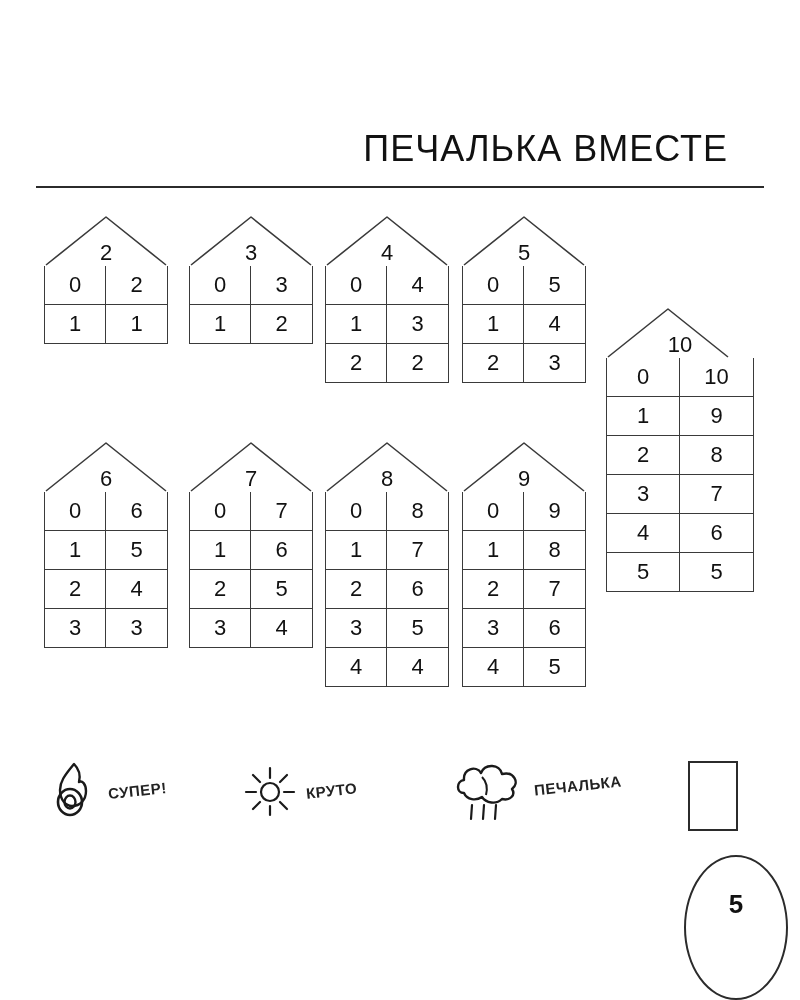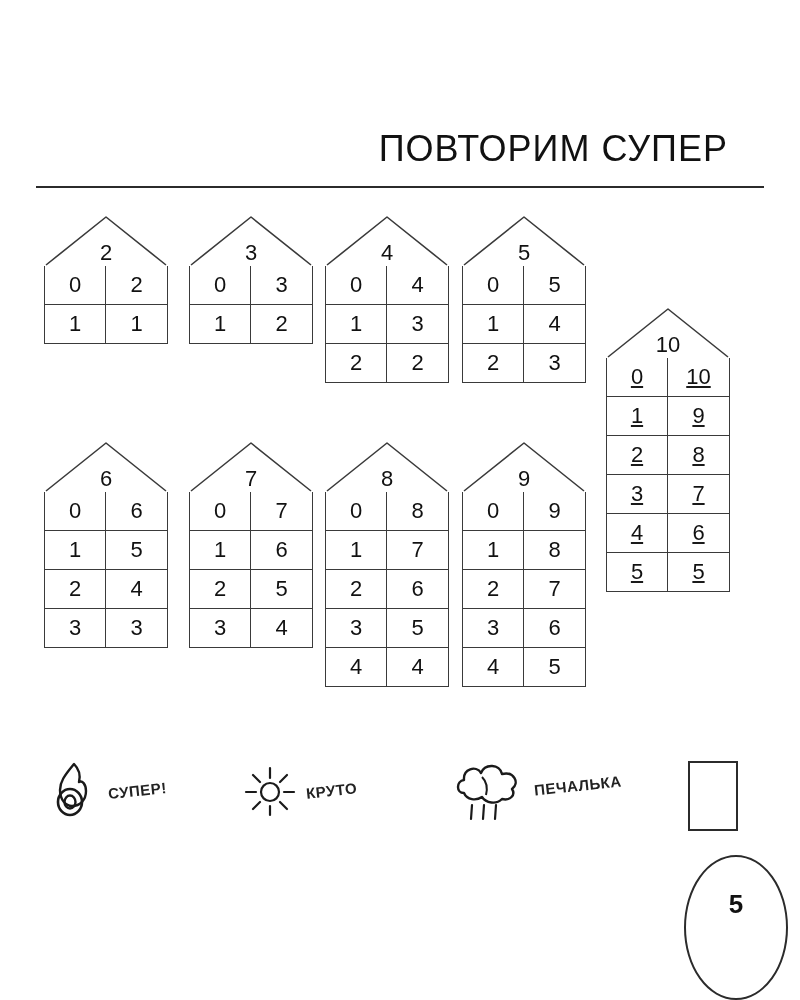--- a/index.html
+++ b/index.html
@@ -138,21 +138,21 @@
     width: 104px;
     text-align: center;
     font-size: 26px;
     font-weight: 700;
     color: #111;
   }
 </style>
 </head>
 <body>
 
-<div id="page-title">ПОВТОРИМ СУПЕР</div>
+<div id="page-title">ПЕЧАЛЬКА ВМЕСТЕ</div>
 <div id="title-rule"></div>
 
 <div id="houses-layer">
     <div class="house" style="left: 44px; top: 214px; width: 124px;">
       <div class="roof">
         <svg width="124" height="52" viewBox="0 0 124 52">
           <path d="M2 51 L62 3 L122 51" fill="none" stroke="#3a3a3a" stroke-width="1.6" stroke-linejoin="round"></path>
         </svg>
         <div class="roof-label">2</div>
       </div>
@@ -222,21 +222,21 @@
         <div class="row">
           <div class="cell left">1</div>
           <div class="cell right">4</div>
         </div>
         <div class="row">
           <div class="cell left">2</div>
           <div class="cell right">3</div>
         </div>
       </div>
     </div>
-    <div class="house" style="left: 606px; top: 306px; width: 124px; text-decoration: underline;">
+    <div class="house" style="left: 606px; top: 306px; width: 148px;">
       <div class="roof">
         <svg width="124" height="52" viewBox="0 0 124 52">
           <path d="M2 51 L62 3 L122 51" fill="none" stroke="#3a3a3a" stroke-width="1.6" stroke-linejoin="round"></path>
         </svg>
         <div class="roof-label">10</div>
       </div>
       <div class="rows">
         <div class="row">
           <div class="cell left">0</div>
           <div class="cell right">10</div>

